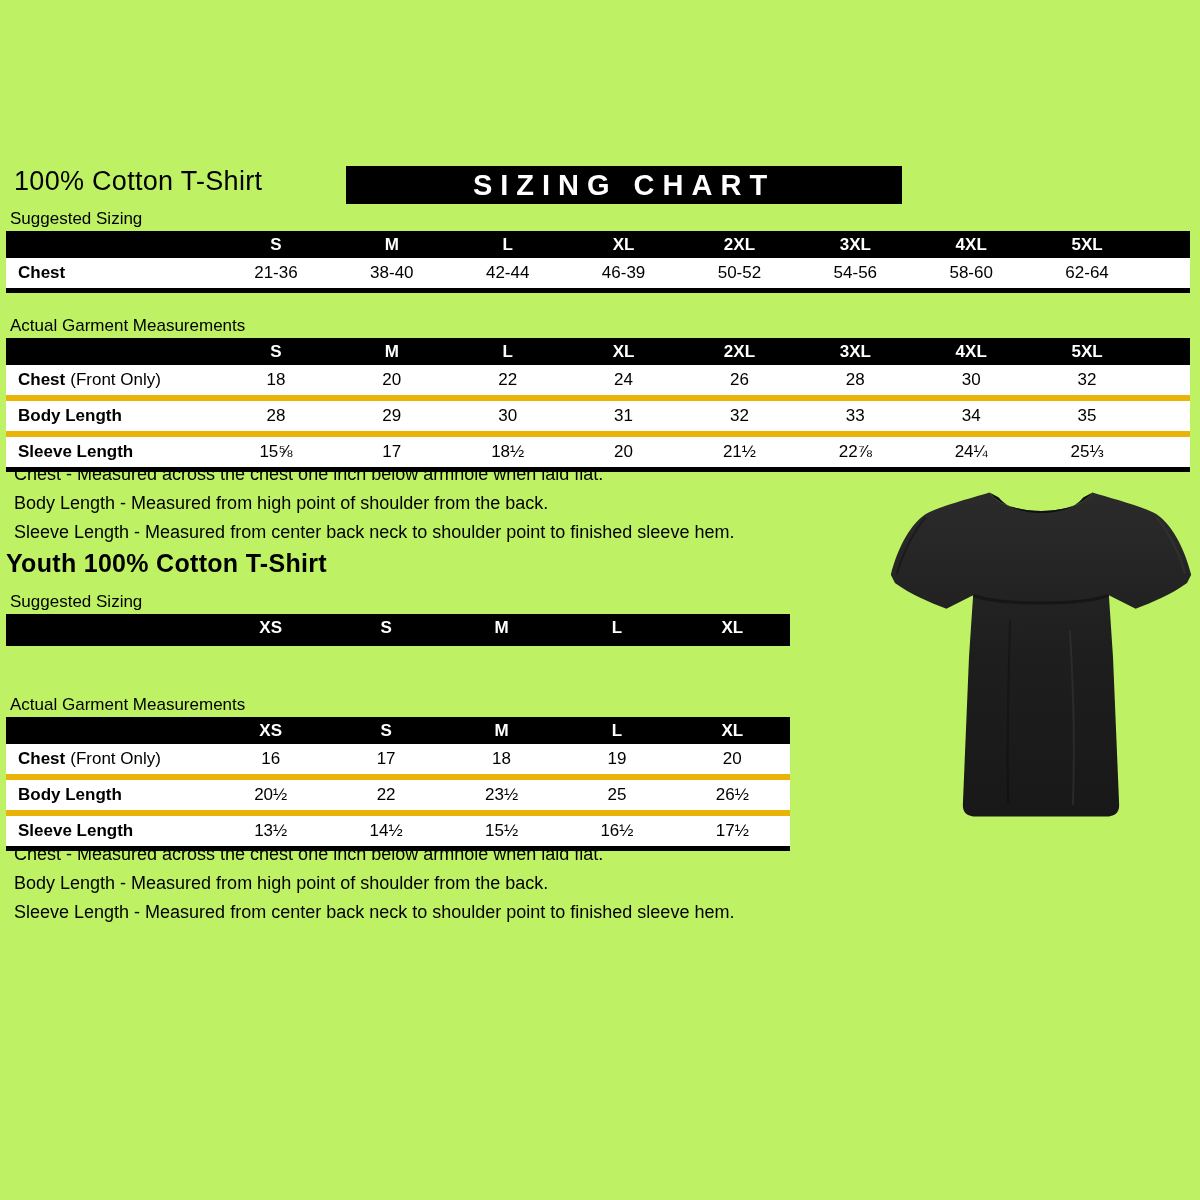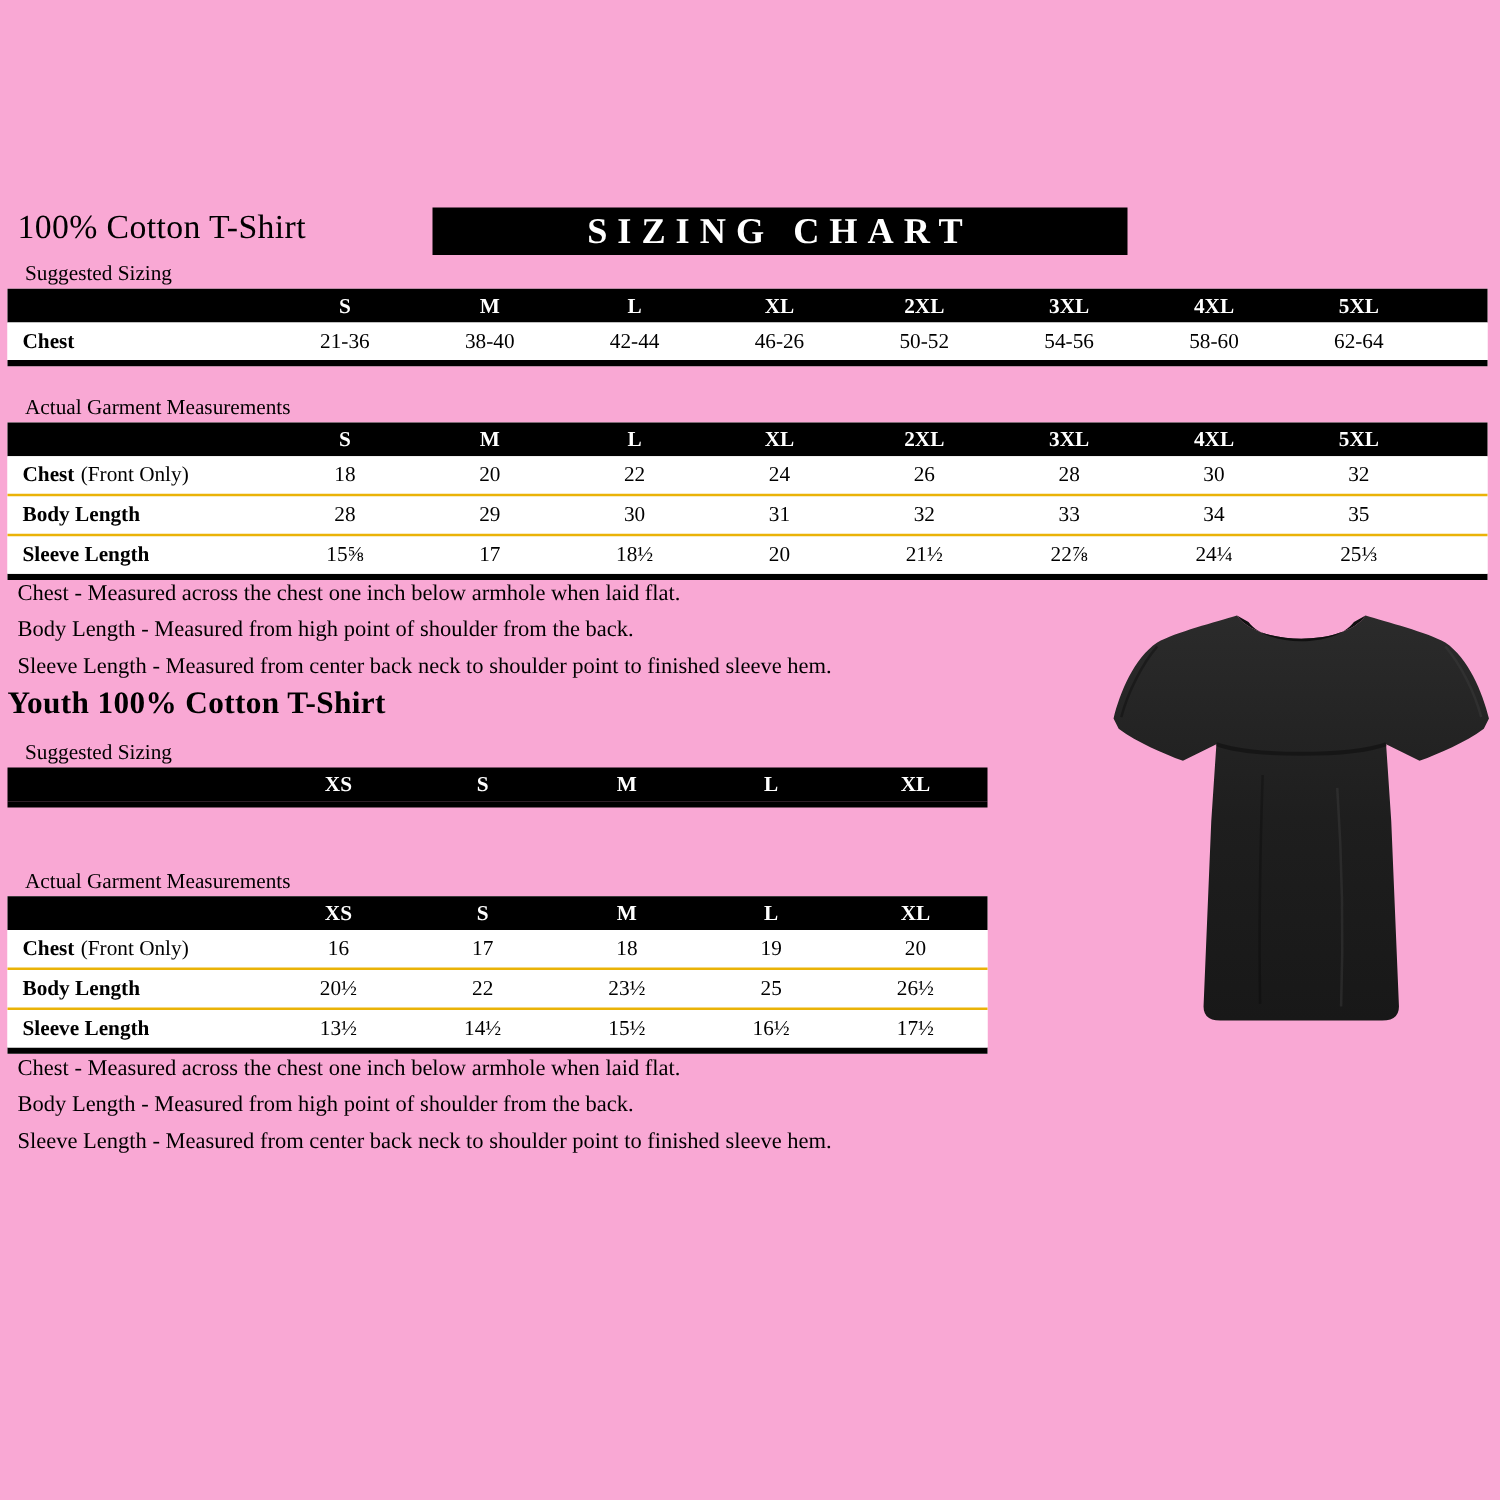--- a/index.html
+++ b/index.html
@@ -1,30 +1,30 @@
 <!DOCTYPE html>
 <html><head>
 <meta charset="utf-8">
 <style>
   html,body{margin:0;padding:0;background:#fff;}
-  .page{position:relative;width:1200px;height:1200px;background:#f9a8d4;
-        font-family:Liberation Serif, serif;color:#000;overflow:hidden;}
+  .page{position:relative;width:1200px;height:1200px;background:#bef264;
+        font-family:Liberation Sans, sans-serif;color:#000;overflow:hidden;}
 
   .main-title{position:absolute;left:14px;top:166px;font-size:27px;letter-spacing:.3px;}
   .banner{position:absolute;left:346px;top:166px;width:556px;height:38px;background:#000;
           color:#fff;display:flex;align-items:center;justify-content:center;
           font-size:29px;font-weight:800;letter-spacing:8px;}
 
-  .section-label{position:absolute;left:20px;font-size:17px;}
+  .section-label{position:absolute;left:10px;font-size:17px;}
   .youth-title{position:absolute;left:6px;top:549px;font-size:25px;font-weight:bold;letter-spacing:.3px;}
 
   .sz-table{position:absolute;border-bottom:5px solid #000;background:#fff;}
   .hdr{display:flex;background:#000;color:#fff;height:27px;}
   .row{display:flex;height:30px;background:#fff;}
-  .row + .row{border-top:2px solid #eab308;}
+  .row + .row{border-top:6px solid #eab308;}
   .cell{display:flex;align-items:center;justify-content:center;font-size:17px;}
   .hdr .cell{font-weight:bold;}
   .cell.lbl{justify-content:flex-start;padding-left:12px;font-weight:bold;}
   .cell.v{flex:1 1 0;}
   .suffix{font-weight:normal;margin-left:5px;}
 
   .w-adult{width:1184px;}
   .w-adult .cell.lbl{flex:0 0 200px;}
   .w-adult .cell.sp{flex:0 0 45px;}
   .w-youth{width:784px;}
@@ -55,21 +55,21 @@
       <div class="cell v">3XL</div>
       <div class="cell v">4XL</div>
       <div class="cell v">5XL</div>
       <div class="cell sp"></div>
     </div>
     <div class="row">
       <div class="cell lbl">Chest</div>
       <div class="cell v">21-36</div>
       <div class="cell v">38-40</div>
       <div class="cell v">42-44</div>
-      <div class="cell v">46-26</div>
+      <div class="cell v">46-39</div>
       <div class="cell v">50-52</div>
       <div class="cell v">54-56</div>
       <div class="cell v">58-60</div>
       <div class="cell v">62-64</div>
       <div class="cell sp"></div>
     </div>
   </div>
 
   <div class="section-label" style="top:316px;">Actual Garment Measurements</div>
   <div class="sz-table w-adult" style="left:6px;top:338px;">

